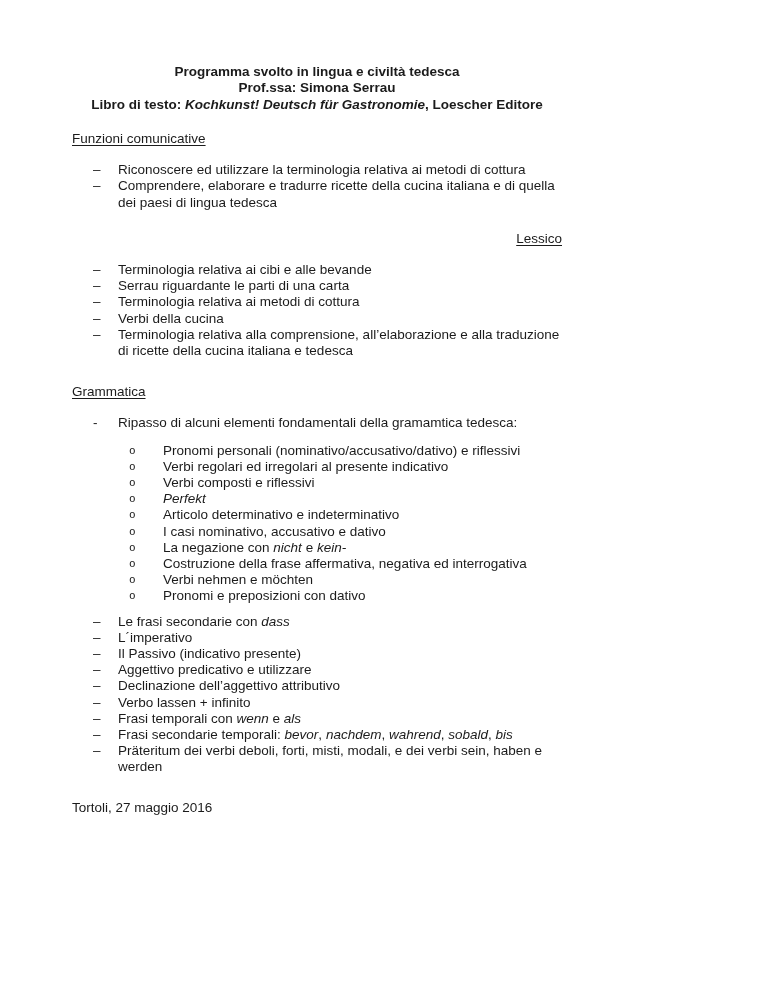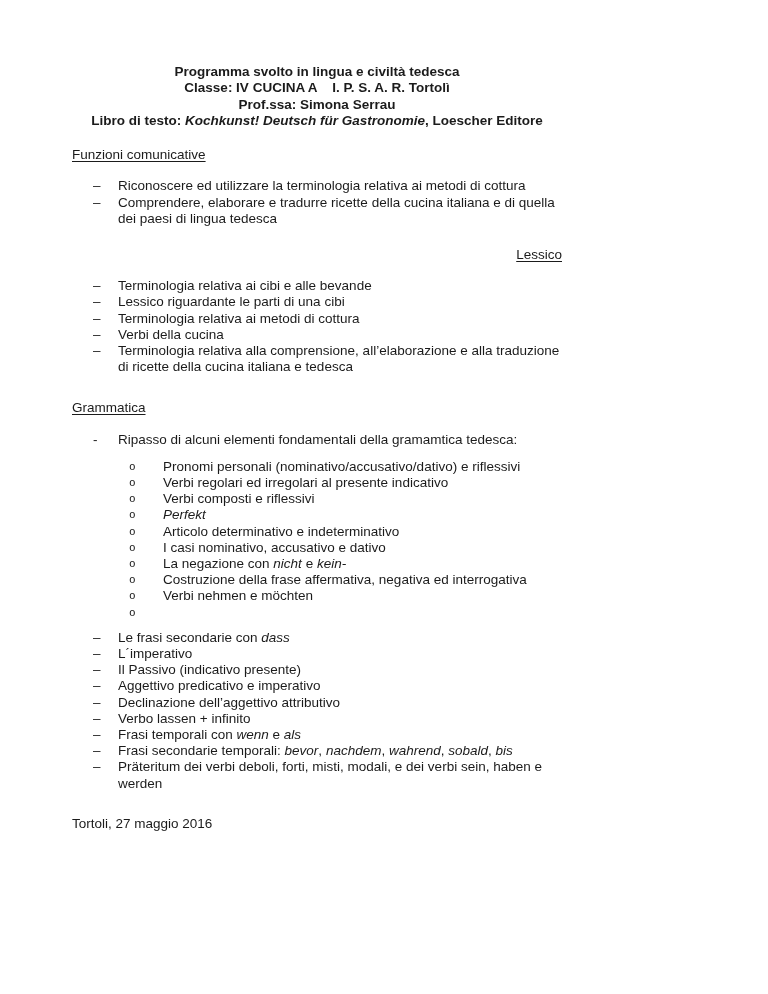--- a/index.html
+++ b/index.html
@@ -74,21 +74,20 @@
   }
   .footer-date { flex: 0 0 403px; }
   .sig-name { padding-left: 15px; }
 </style>
 </head>
 <body>
 
 <div class="page">
   <header class="title-block">
       <div class="title-line"><span>Programma svolto in lingua e civiltà tedesca</span></div>
-      <div class="title-line"><span>Classe: IV CUCINA A    I. P. S. A. R. Tortolì</span></div>
       <div class="title-line"><span>Prof.ssa: Simona Serrau</span></div>
       <div class="title-line"><span>Libro di testo: </span><span class="it">Kochkunst! Deutsch für Gastronomie</span><span>, Loescher Editore</span></div>
     </header>
   <main class="doc-body">
       <section class="section">
         <div class="section-heading">Funzioni comunicative</div>
         <div class="list dash">
           <div class="li">
             <span class="marker">–</span>
             <span class="text"><span>Riconoscere ed utilizzare la terminologia relativa ai metodi di cottura</span></span>
@@ -101,21 +100,21 @@
       </section>
       <section class="section">
         <div class="section-heading">Lessico</div>
         <div class="list dash">
           <div class="li">
             <span class="marker">–</span>
             <span class="text"><span>Terminologia relativa ai cibi e alle bevande</span></span>
           </div>
           <div class="li">
             <span class="marker">–</span>
-            <span class="text"><span>Lessico riguardante le parti di una cibi</span></span>
+            <span class="text"><span>Serrau riguardante le parti di una carta</span></span>
           </div>
           <div class="li">
             <span class="marker">–</span>
             <span class="text"><span>Terminologia relativa ai metodi di cottura</span></span>
           </div>
           <div class="li">
             <span class="marker">–</span>
             <span class="text"><span>Verbi della cucina</span></span>
           </div>
           <div class="li">
@@ -164,38 +163,39 @@
           <div class="li">
             <span class="marker">o</span>
             <span class="text"><span>Costruzione della frase affermativa, negativa ed interrogativa</span></span>
           </div>
           <div class="li">
             <span class="marker">o</span>
             <span class="text"><span>Verbi nehmen e möchten</span></span>
           </div>
           <div class="li">
             <span class="marker">o</span>
+            <span class="text"><span>Pronomi e preposizioni con dativo</span></span>
           </div>
         </div>
         <div class="list dash">
           <div class="li">
             <span class="marker">–</span>
             <span class="text"><span>Le frasi secondarie con </span><span class="it">dass</span></span>
           </div>
           <div class="li">
             <span class="marker">–</span>
             <span class="text"><span>L´imperativo</span></span>
           </div>
           <div class="li">
             <span class="marker">–</span>
             <span class="text"><span>Il Passivo (indicativo presente)</span></span>
           </div>
           <div class="li">
             <span class="marker">–</span>
-            <span class="text"><span>Aggettivo predicativo e imperativo</span></span>
+            <span class="text"><span>Aggettivo predicativo e utilizzare</span></span>
           </div>
           <div class="li">
             <span class="marker">–</span>
             <span class="text"><span>Declinazione dell’aggettivo attributivo</span></span>
           </div>
           <div class="li">
             <span class="marker">–</span>
             <span class="text"><span>Verbo lassen + infinito</span></span>
           </div>
           <div class="li">

